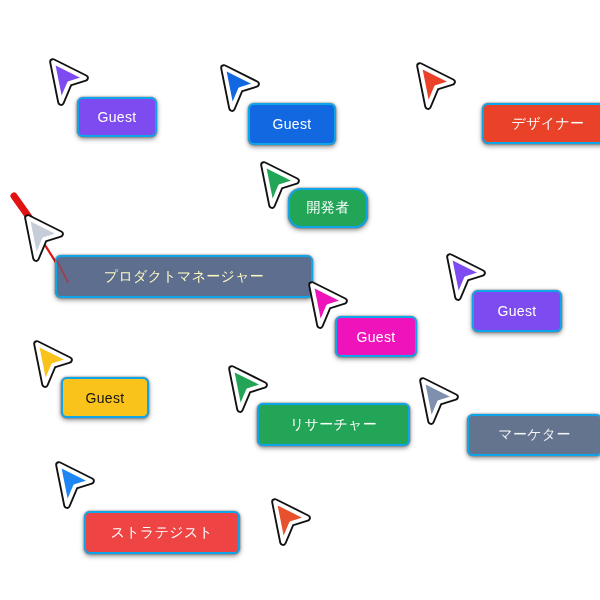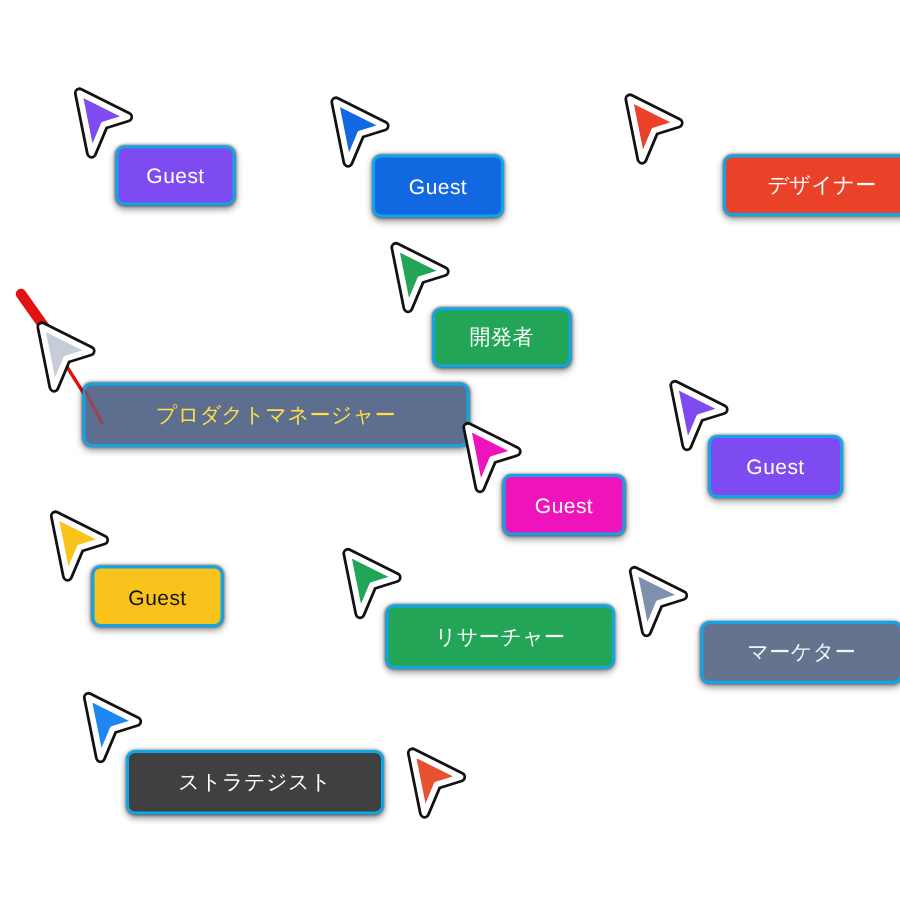--- a/index.html
+++ b/index.html
@@ -71,26 +71,26 @@
     <div class="badge" style="left: 248px; top: 103px; width: 88px; height: 42px; background: rgb(18, 104, 224); color: rgb(255, 255, 255);">Guest</div>
     <svg class="cursor" width="38" height="46" viewBox="0 0 38 46" style="left: 417px; top: 64px; z-index: 2;">
       <path d="M3 2 L35 18 L19 23 L11 42 Z" fill="none" stroke="#121212" stroke-width="7.5" stroke-linejoin="round"></path>
       <path d="M3 2 L35 18 L19 23 L11 42 Z" fill="#E94229" stroke="#FFFFFF" stroke-width="3.8" stroke-linejoin="round"></path>
     </svg>
     <div class="badge" style="left: 442px; top: 103px; width: 132px; height: 41px; background: rgb(233, 66, 41); color: rgb(255, 255, 255); margin-left: 40px;">デザイナー</div>
     <svg class="cursor" width="38" height="46" viewBox="0 0 38 46" style="left: 261px; top: 163px; z-index: 2;">
       <path d="M3 2 L35 18 L19 23 L11 42 Z" fill="none" stroke="#121212" stroke-width="7.5" stroke-linejoin="round"></path>
       <path d="M3 2 L35 18 L19 23 L11 42 Z" fill="#22A556" stroke="#FFFFFF" stroke-width="3.8" stroke-linejoin="round"></path>
     </svg>
-    <div class="badge" style="left: 288px; top: 205px; width: 93px; height: 40px; background: rgb(34, 165, 86); color: rgb(255, 255, 255);">開発者</div>
+    <div class="badge" style="left: 288px; top: 188px; width: 80px; height: 40px; background: rgb(34, 165, 86); color: rgb(255, 255, 255); border-radius: 13px;">開発者</div>
     <svg class="cursor" width="38" height="46" viewBox="0 0 38 46" style="left: 25px; top: 216px; z-index: 2;">
       <path d="M3 2 L35 18 L19 23 L11 42 Z" fill="none" stroke="#121212" stroke-width="7.5" stroke-linejoin="round"></path>
       <path d="M3 2 L35 18 L19 23 L11 42 Z" fill="#C7CCD9" stroke="#FFFFFF" stroke-width="3.8" stroke-linejoin="round"></path>
     </svg>
-    <div class="badge" style="left: 55px; top: 255px; width: 258px; height: 43px; background: rgb(93, 110, 142); color: #fde047;">プロダクトマネージャー</div>
+    <div class="badge" style="left: 55px; top: 255px; width: 258px; height: 43px; background: rgb(93, 110, 142); color: #fef9c3;">プロダクトマネージャー</div>
     <svg class="cursor" width="38" height="46" viewBox="0 0 38 46" style="left: 309px; top: 283px; z-index: 4;">
       <path d="M3 2 L35 18 L19 23 L11 42 Z" fill="none" stroke="#121212" stroke-width="7.5" stroke-linejoin="round"></path>
       <path d="M3 2 L35 18 L19 23 L11 42 Z" fill="#EF13BB" stroke="#FFFFFF" stroke-width="3.8" stroke-linejoin="round"></path>
     </svg>
     <div class="badge" style="left: 335px; top: 316px; width: 82px; height: 41px; background: rgb(239, 19, 187); color: rgb(255, 255, 255);">Guest</div>
     <svg class="cursor" width="38" height="46" viewBox="0 0 38 46" style="left: 447px; top: 255px; z-index: 2;">
       <path d="M3 2 L35 18 L19 23 L11 42 Z" fill="none" stroke="#121212" stroke-width="7.5" stroke-linejoin="round"></path>
       <path d="M3 2 L35 18 L19 23 L11 42 Z" fill="#7E4BF0" stroke="#FFFFFF" stroke-width="3.8" stroke-linejoin="round"></path>
     </svg>
     <div class="badge" style="left: 472px; top: 290px; width: 90px; height: 42px; background: rgb(126, 75, 240); color: rgb(255, 255, 255);">Guest</div>
@@ -106,18 +106,18 @@
     <div class="badge" style="left: 257px; top: 403px; width: 153px; height: 43px; background: rgb(34, 165, 86); color: rgb(255, 255, 255);">リサーチャー</div>
     <svg class="cursor" width="38" height="46" viewBox="0 0 38 46" style="left: 420px; top: 379px; z-index: 2;">
       <path d="M3 2 L35 18 L19 23 L11 42 Z" fill="none" stroke="#121212" stroke-width="7.5" stroke-linejoin="round"></path>
       <path d="M3 2 L35 18 L19 23 L11 42 Z" fill="#7E90AE" stroke="#FFFFFF" stroke-width="3.8" stroke-linejoin="round"></path>
     </svg>
     <div class="badge" style="left: 450px; top: 414px; width: 135px; height: 42px; background: rgb(100, 116, 143); color: rgb(245, 245, 245); margin-left: 17px;">マーケター</div>
     <svg class="cursor" width="38" height="46" viewBox="0 0 38 46" style="left: 56px; top: 463px; z-index: 2;">
       <path d="M3 2 L35 18 L19 23 L11 42 Z" fill="none" stroke="#121212" stroke-width="7.5" stroke-linejoin="round"></path>
       <path d="M3 2 L35 18 L19 23 L11 42 Z" fill="#1D86F2" stroke="#FFFFFF" stroke-width="3.8" stroke-linejoin="round"></path>
     </svg>
-    <div class="badge" style="left: 84px; top: 500px; width: 172px; height: 43px; background: #404040; color: rgb(255, 255, 255);">ストラテジスト</div>
+    <div class="badge" style="left: 84px; top: 511px; width: 156px; height: 43px; background: #ef4444; color: rgb(255, 255, 255);">ストラテジスト</div>
     <svg class="cursor" width="38" height="46" viewBox="0 0 38 46" style="left: 272px; top: 500px; z-index: 2;">
       <path d="M3 2 L35 18 L19 23 L11 42 Z" fill="none" stroke="#121212" stroke-width="7.5" stroke-linejoin="round"></path>
       <path d="M3 2 L35 18 L19 23 L11 42 Z" fill="#E8512D" stroke="#FFFFFF" stroke-width="3.8" stroke-linejoin="round"></path>
     </svg>
   </div>
 
 </body></html>

